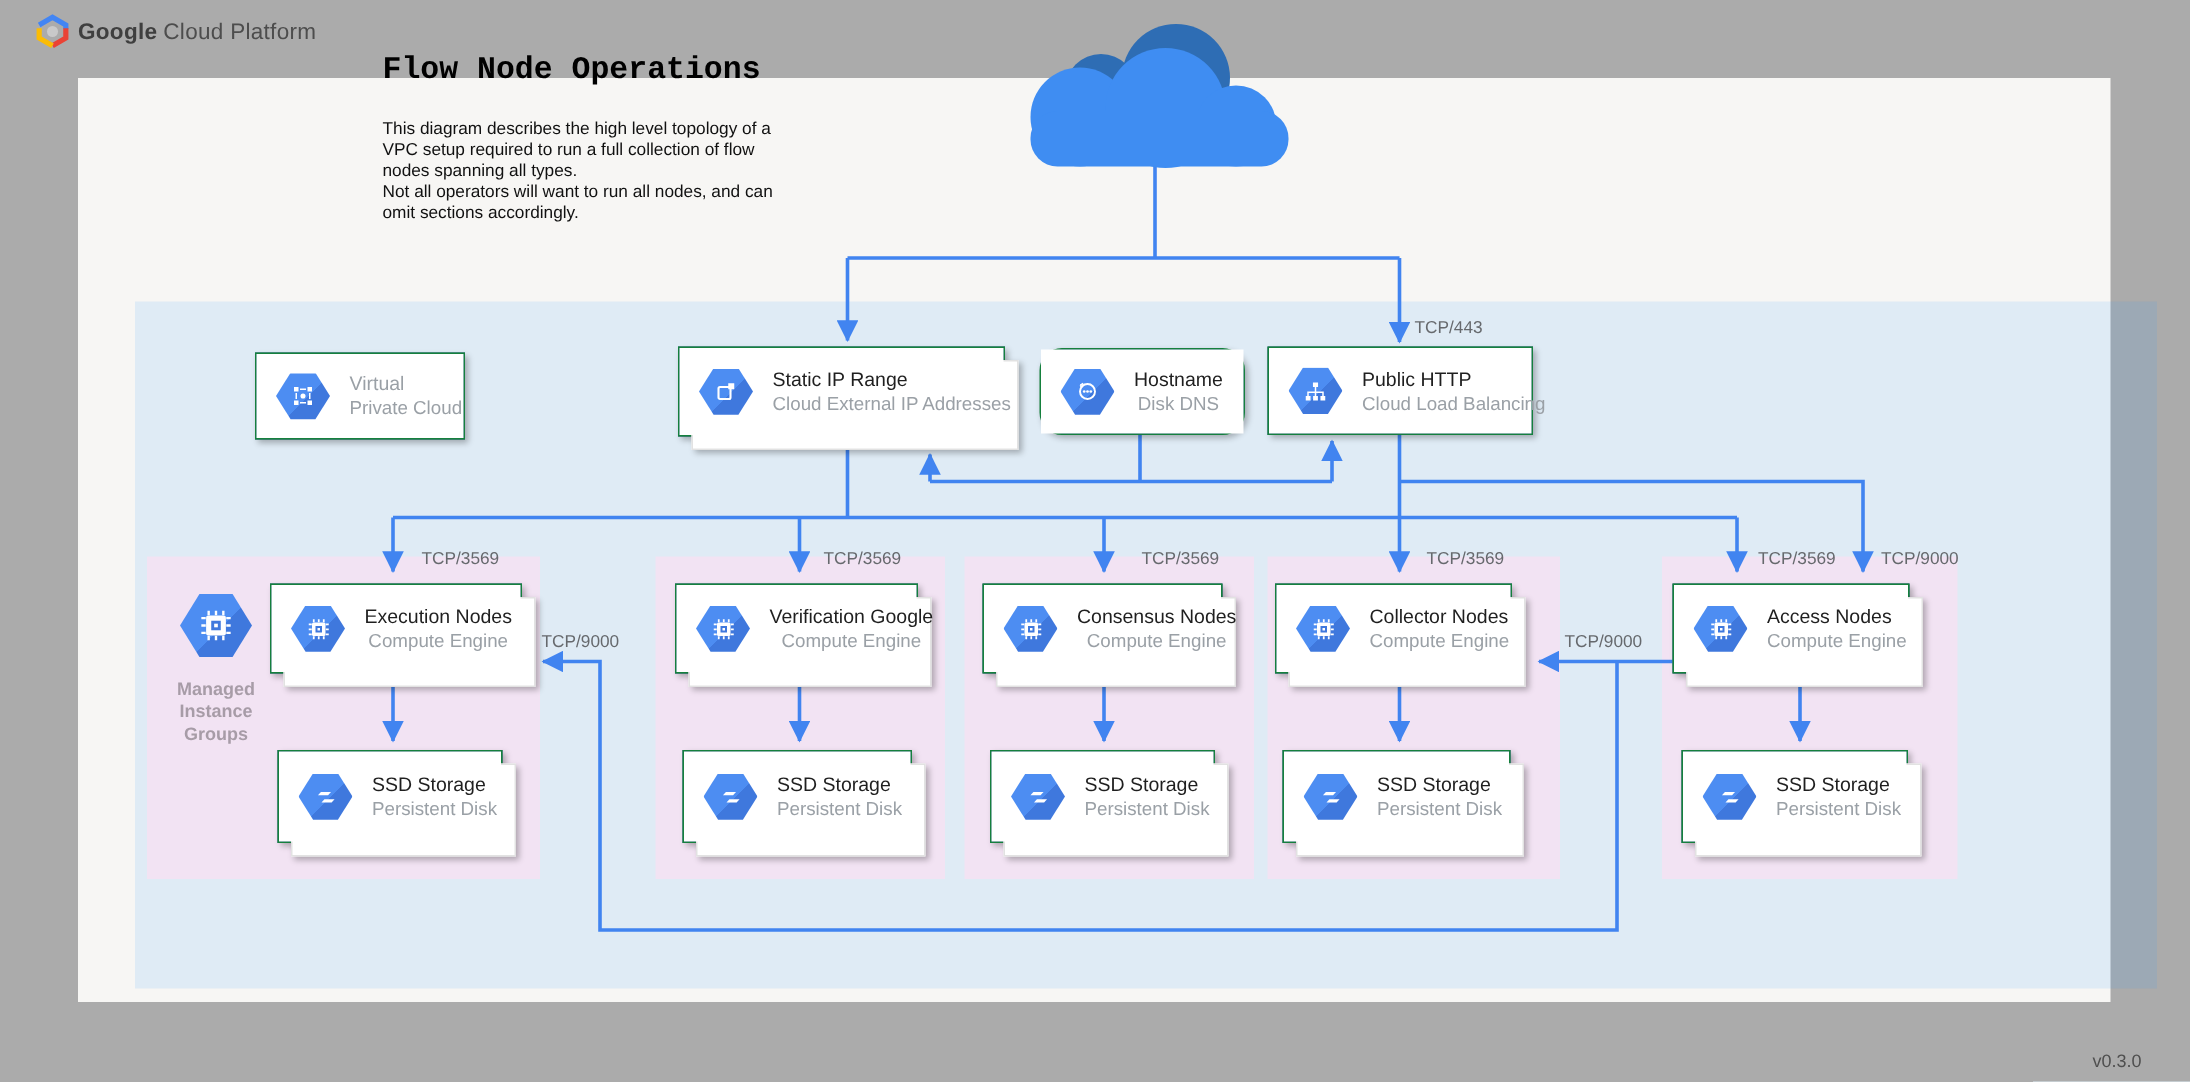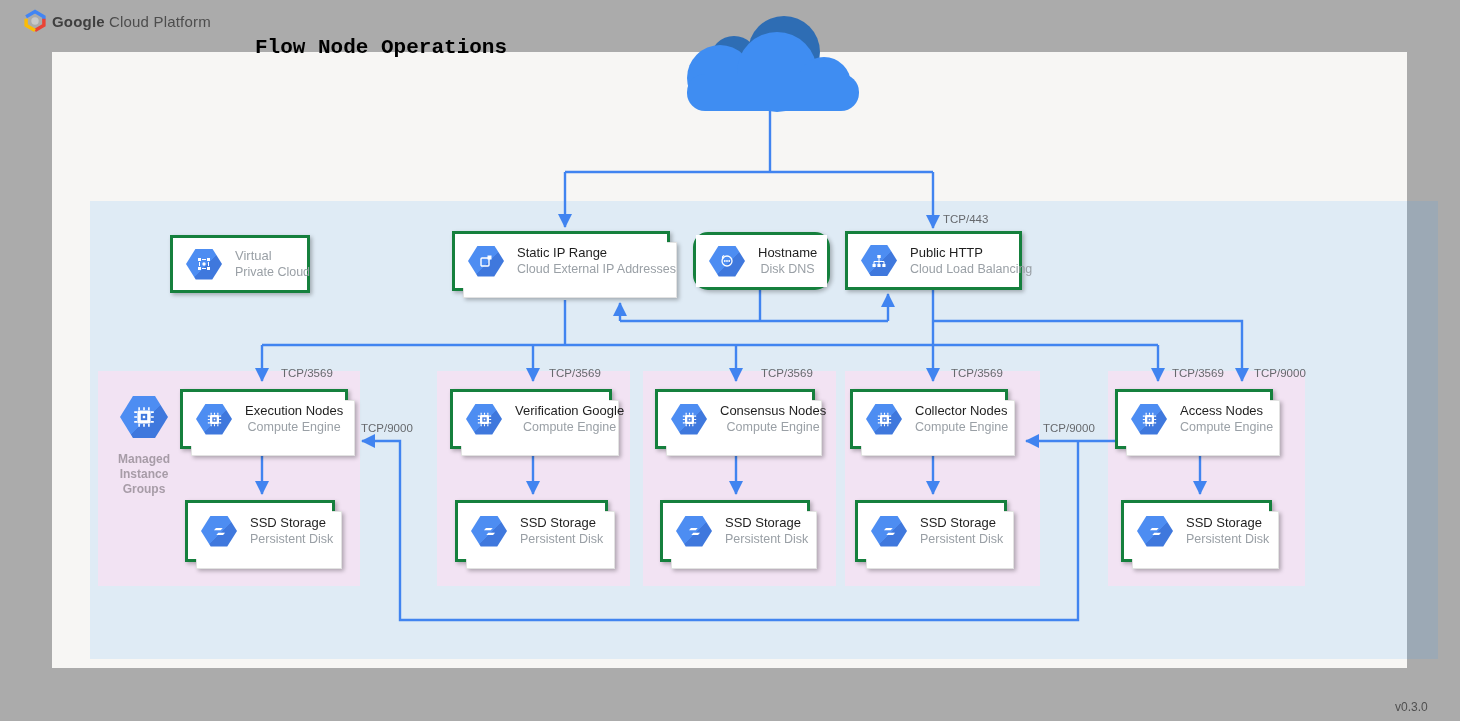--- a/index.html
+++ b/index.html
@@ -20,21 +20,21 @@
 
   .group { position:absolute; top:371px; height:215px; background:#f2e3f3; }
   .g1 { left:98px;  width:262px; }
   .g2 { left:437px; width:193px; }
   .g3 { left:643px; width:193px; }
   .g4 { left:845px; width:195px; }
   .g5 { left:1108px; width:197px; }
 
   .lines { position:absolute; left:0; top:0; pointer-events:none; }
 
-  .card { position:absolute; background:#0c4a6e; border:3px solid #15803d; z-index:5;
+  .card { position:absolute; background:#0c4a6e; border:1px solid #15803d; z-index:5;
           box-shadow:2px 2px 4px rgba(0,0,0,0.28); }
   .card.stacked::after { content:""; position:absolute; left:8px; top:8px; width:100%; height:100%;
           background:#fff; border:1px solid #e2e2e2; box-shadow:2px 2px 4px rgba(0,0,0,0.28); z-index:-1; }
   .card-inner { position:relative; z-index:2; display:flex; align-items:center; gap:13px;
           height:100%; padding-left:13px; background:#fff; }
   .card-title { font-size:13px; color:#1f1f1f; line-height:16px; white-space:nowrap; }
   .card-sub { font-size:12.5px; color:#9aa0a6; line-height:16px; white-space:nowrap;text-align:center; }
   .gray-title { color:#9aa0a6; }
 
   .hex { width:36px; height:31px; flex:0 0 36px; background:linear-gradient(135deg,#4d8df2 55%,#3f78dd 55%);
@@ -96,20 +96,22 @@
     <path d="M3.8 7 L12 2.3 L20.2 7 L20.2 9.5" stroke="#4285f4" stroke-width="3.2" fill="none"></path>
     <path d="M20.2 9 L20.2 15 L12 19.7" stroke="#ea4335" stroke-width="3.2" fill="none"></path>
     <path d="M12 19.7 L3.8 15 L3.8 9" stroke="#fbbc05" stroke-width="3.2" fill="none"></path>
     <circle cx="12" cy="11" r="3.4" fill="#c9c9c9"></circle>
   </svg>
   <div class="brand-text"><b>Google</b><span>Cloud Platform</span></div>
 </div>
 
 <div class="diagram-title">Flow Node Operations</div>
 <div class="diagram-desc">
+  <p>This diagram describes the high level topology of a VPC setup required to run a full collection of flow nodes spanning all types.</p>
+  <p>Not all operators will want to run all nodes, and can omit sections accordingly.</p>
 </div>
 
 <svg class="cloud-icon" width="200" height="100">
   <circle cx="112" cy="40" r="36" fill="#2e6db4"></circle>
   <circle cx="62" cy="48" r="24" fill="#2e6db4"></circle>
   <circle cx="48" cy="66" r="33" fill="#3f8df2"></circle>
   <circle cx="105" cy="60" r="40" fill="#3f8df2"></circle>
   <circle cx="152" cy="72" r="27" fill="#3f8df2"></circle>
   <rect x="15" y="62" width="172" height="37" rx="18" fill="#3f8df2"></rect>
 </svg>

